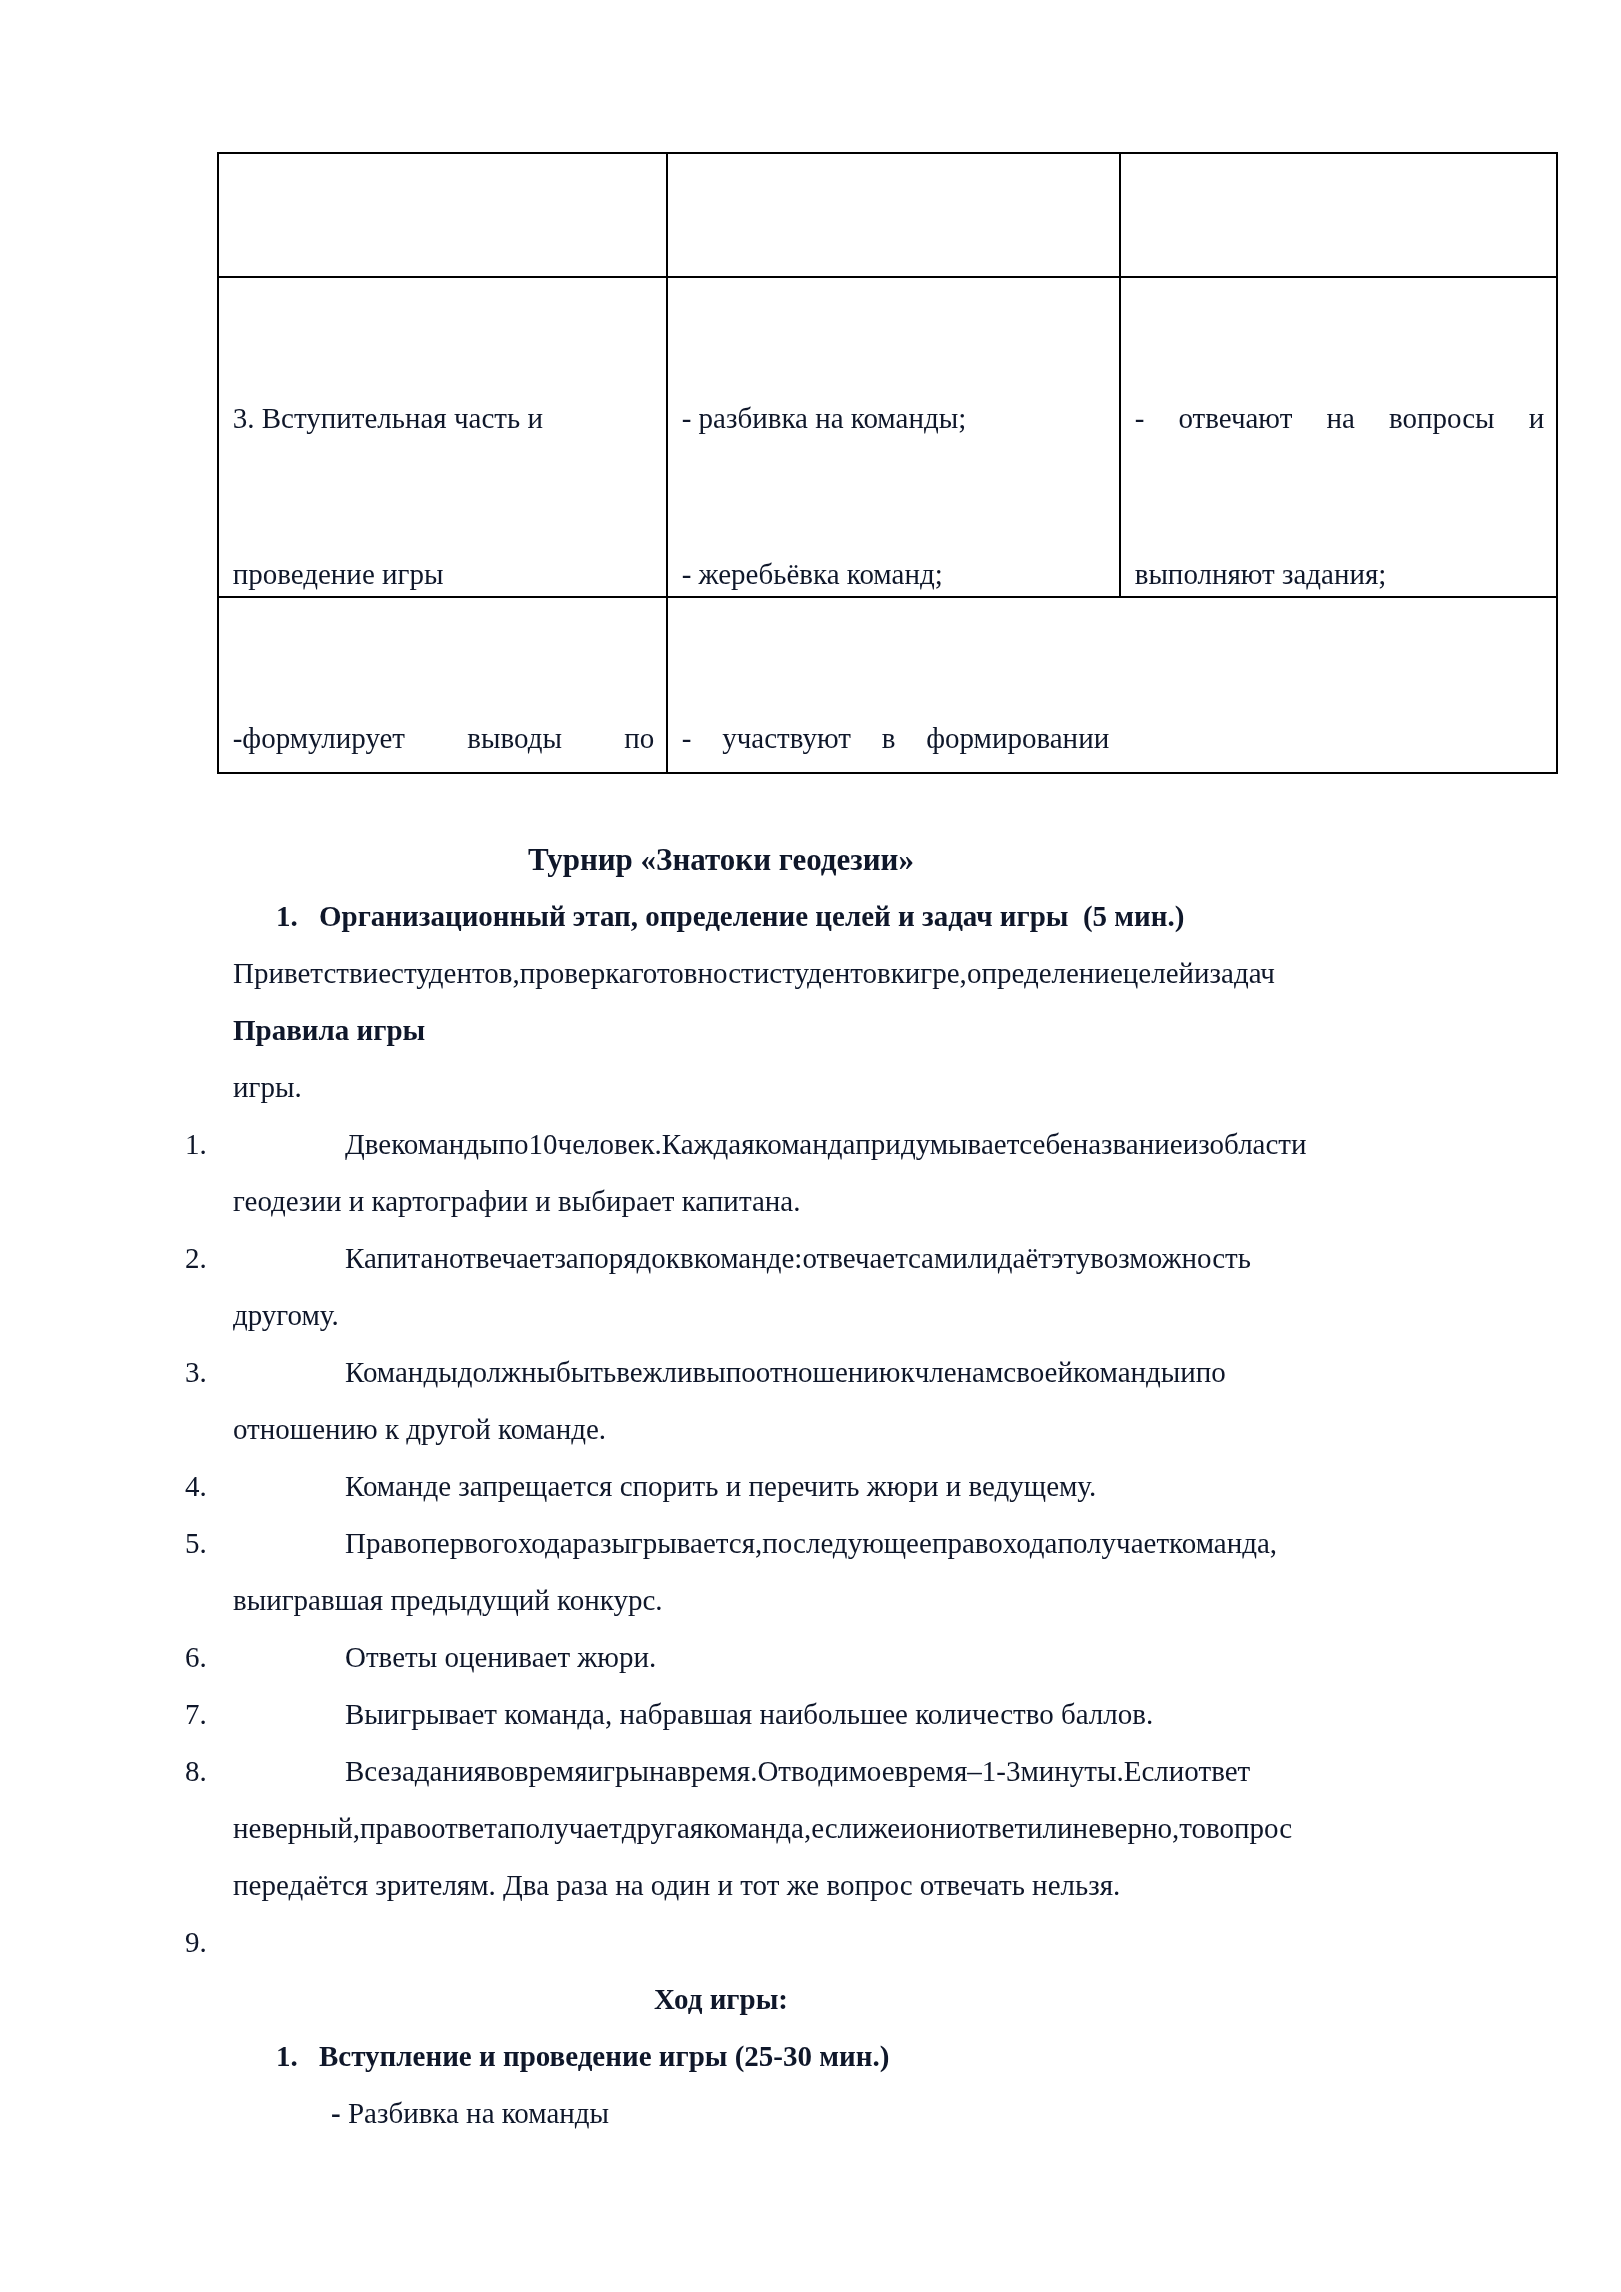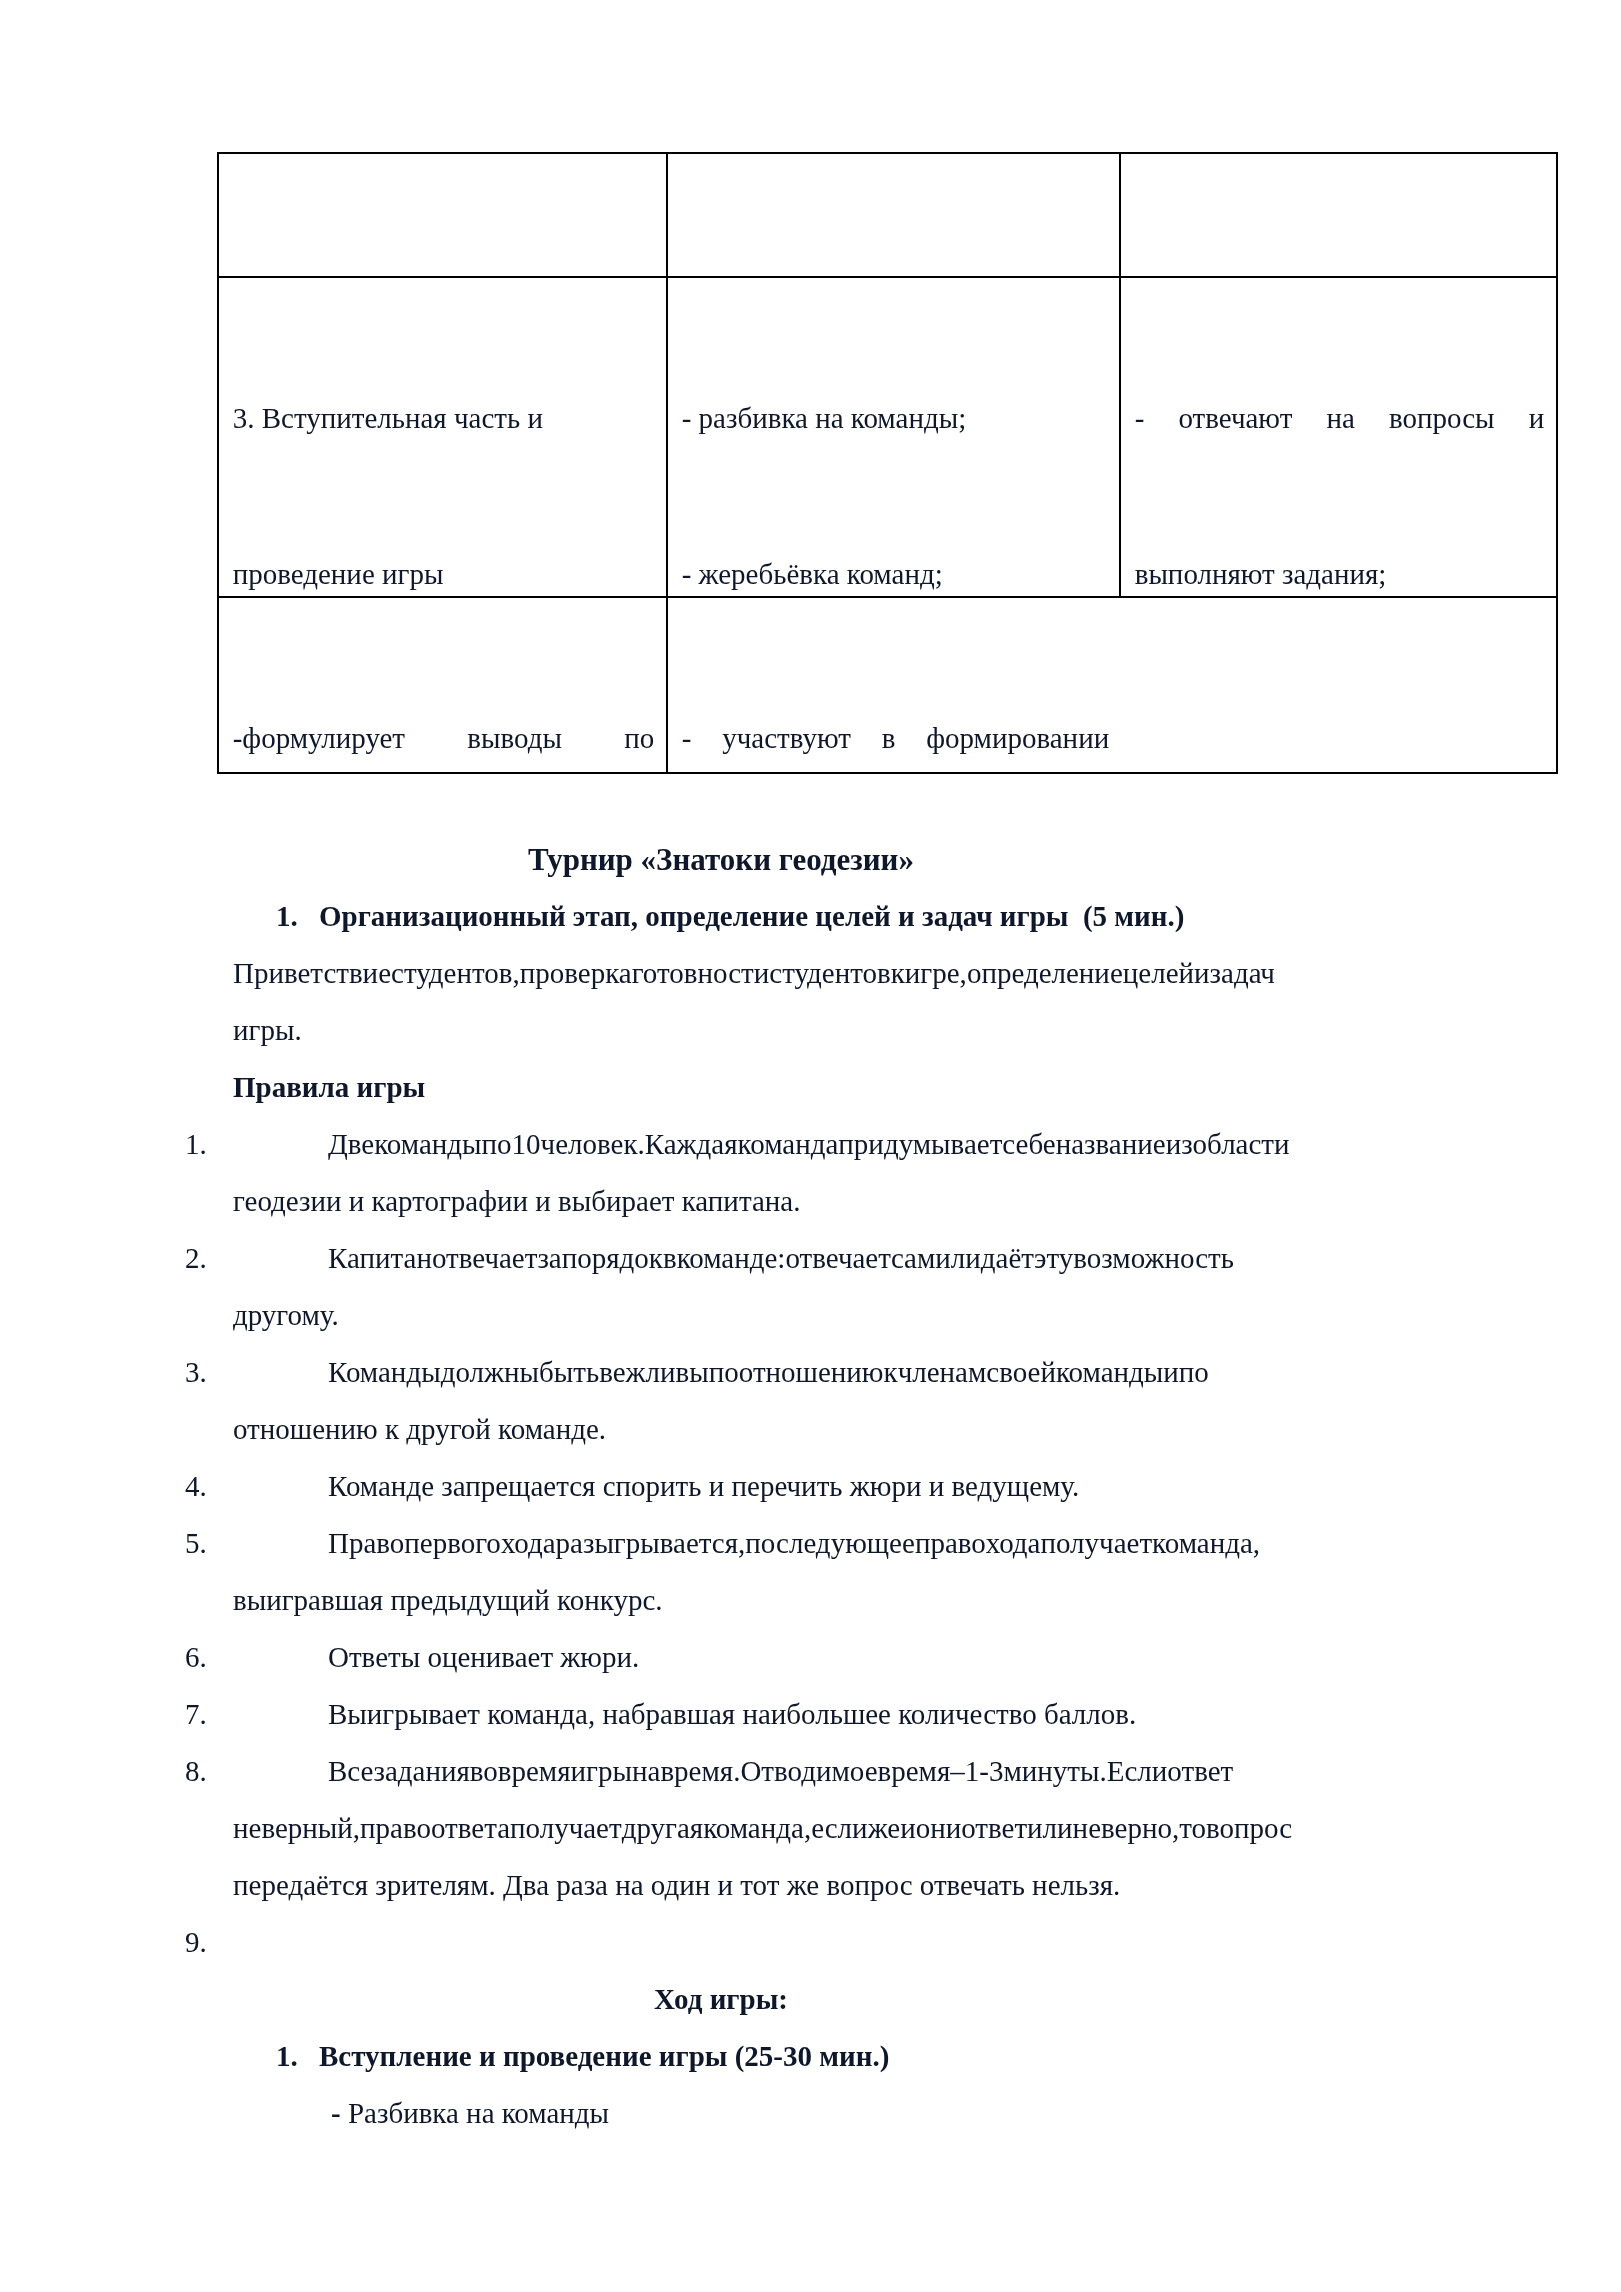--- a/index.html
+++ b/index.html
@@ -18,21 +18,21 @@
     padding:9.8px 11.8px 0 13.7px;line-height:52px;white-space:pre;overflow:hidden;
   }
   .cell.c3{border-right:none;}
   .cell.r3{border-bottom:none;}
   .tline{height:52px;}
   
   .flow{position:absolute;left:0;top:831px;width:1288px;}
   .line{position:relative;height:57px;line-height:57px;white-space:pre;}
   .num{position:absolute;left:185px;top:0;}
   .txt{position:absolute;display:block;top:0;left:233px;right:79px;}
-  .li .txt{left:328px;align-items:flex-end;}
+  .li .txt{left:345px;align-items:flex-end;}
   .hnum .num{left:276px;font-weight:700;}
   .hnum .txt{left:319px;right:93px;font-weight:700;}
   .title .txt{text-align:center;font-weight:700;font-size:31px;}
   .center .txt{text-align:center;font-weight:700;}
   .hleft .txt{font-weight:700;}
   .dashline .txt{left:331px;}
   .bold-dash{font-weight:700;}
   
   .flexj{display:flex;justify-content:space-between;flex-wrap:nowrap;}
 </style>
@@ -83,25 +83,25 @@
     <div class="line title">
       <span class="txt">Турнир «Знатоки геодезии»</span>
     </div>
     <div class="line hnum">
       <span class="num">1.</span>
       <span class="txt">Организационный этап, определение целей и задач игры  (5 мин.)</span>
     </div>
     <div class="line para">
       <span class="txt flexj"><span>Приветствие</span><span>студентов,</span><span>проверка</span><span>готовности</span><span>студентов</span><span>к</span><span>игре,</span><span>определение</span><span>целей</span><span>и</span><span>задач</span></span>
     </div>
+    <div class="line hleft">
+      <span class="txt">Правила игры</span>
+    </div>
     <div class="line para">
       <span class="txt">игры.</span>
-    </div>
-    <div class="line hleft">
-      <span class="txt">Правила игры</span>
     </div>
 
     <div class="line li">
       <span class="num">1.</span>
       <span class="txt flexj"><span>Две</span><span>команды</span><span>по</span><span>10</span><span>человек.</span><span>Каждая</span><span>команда</span><span>придумывает</span><span>себе</span><span>название</span><span>из</span><span>области</span></span>
     </div>
     <div class="line cont">
       <span class="txt">геодезии и картографии и выбирает капитана.</span>
     </div>
     <div class="line li">

